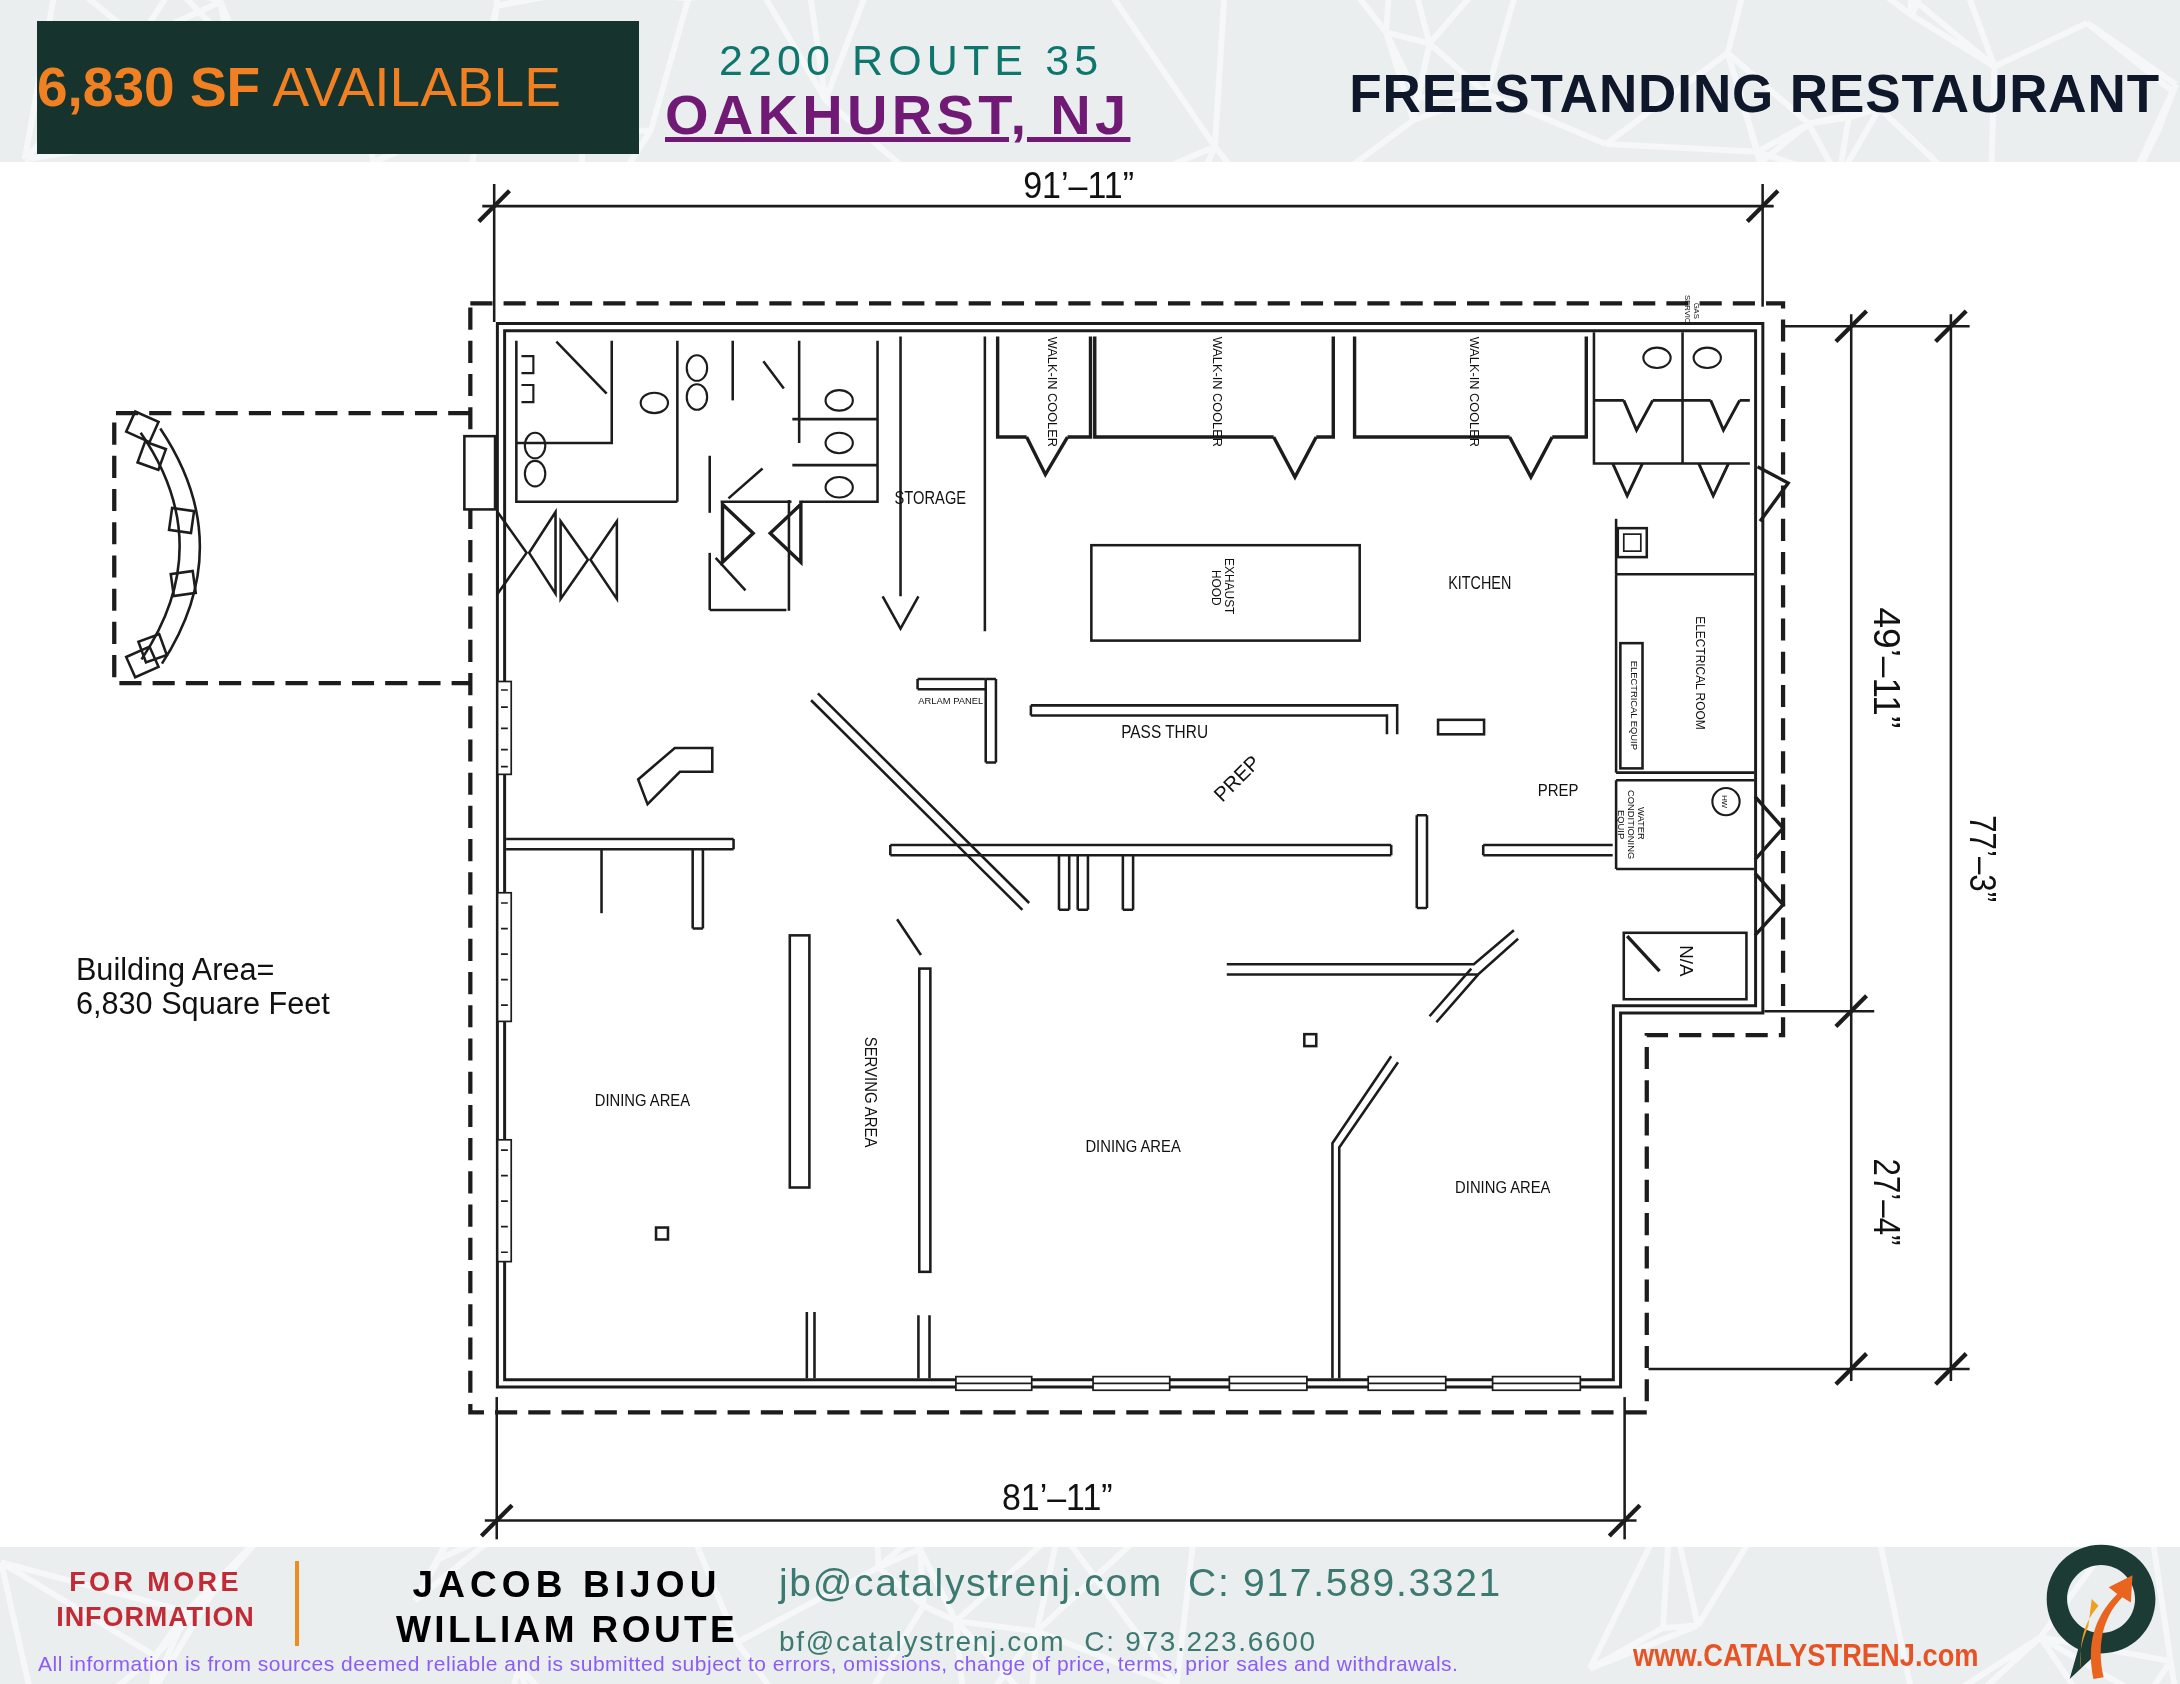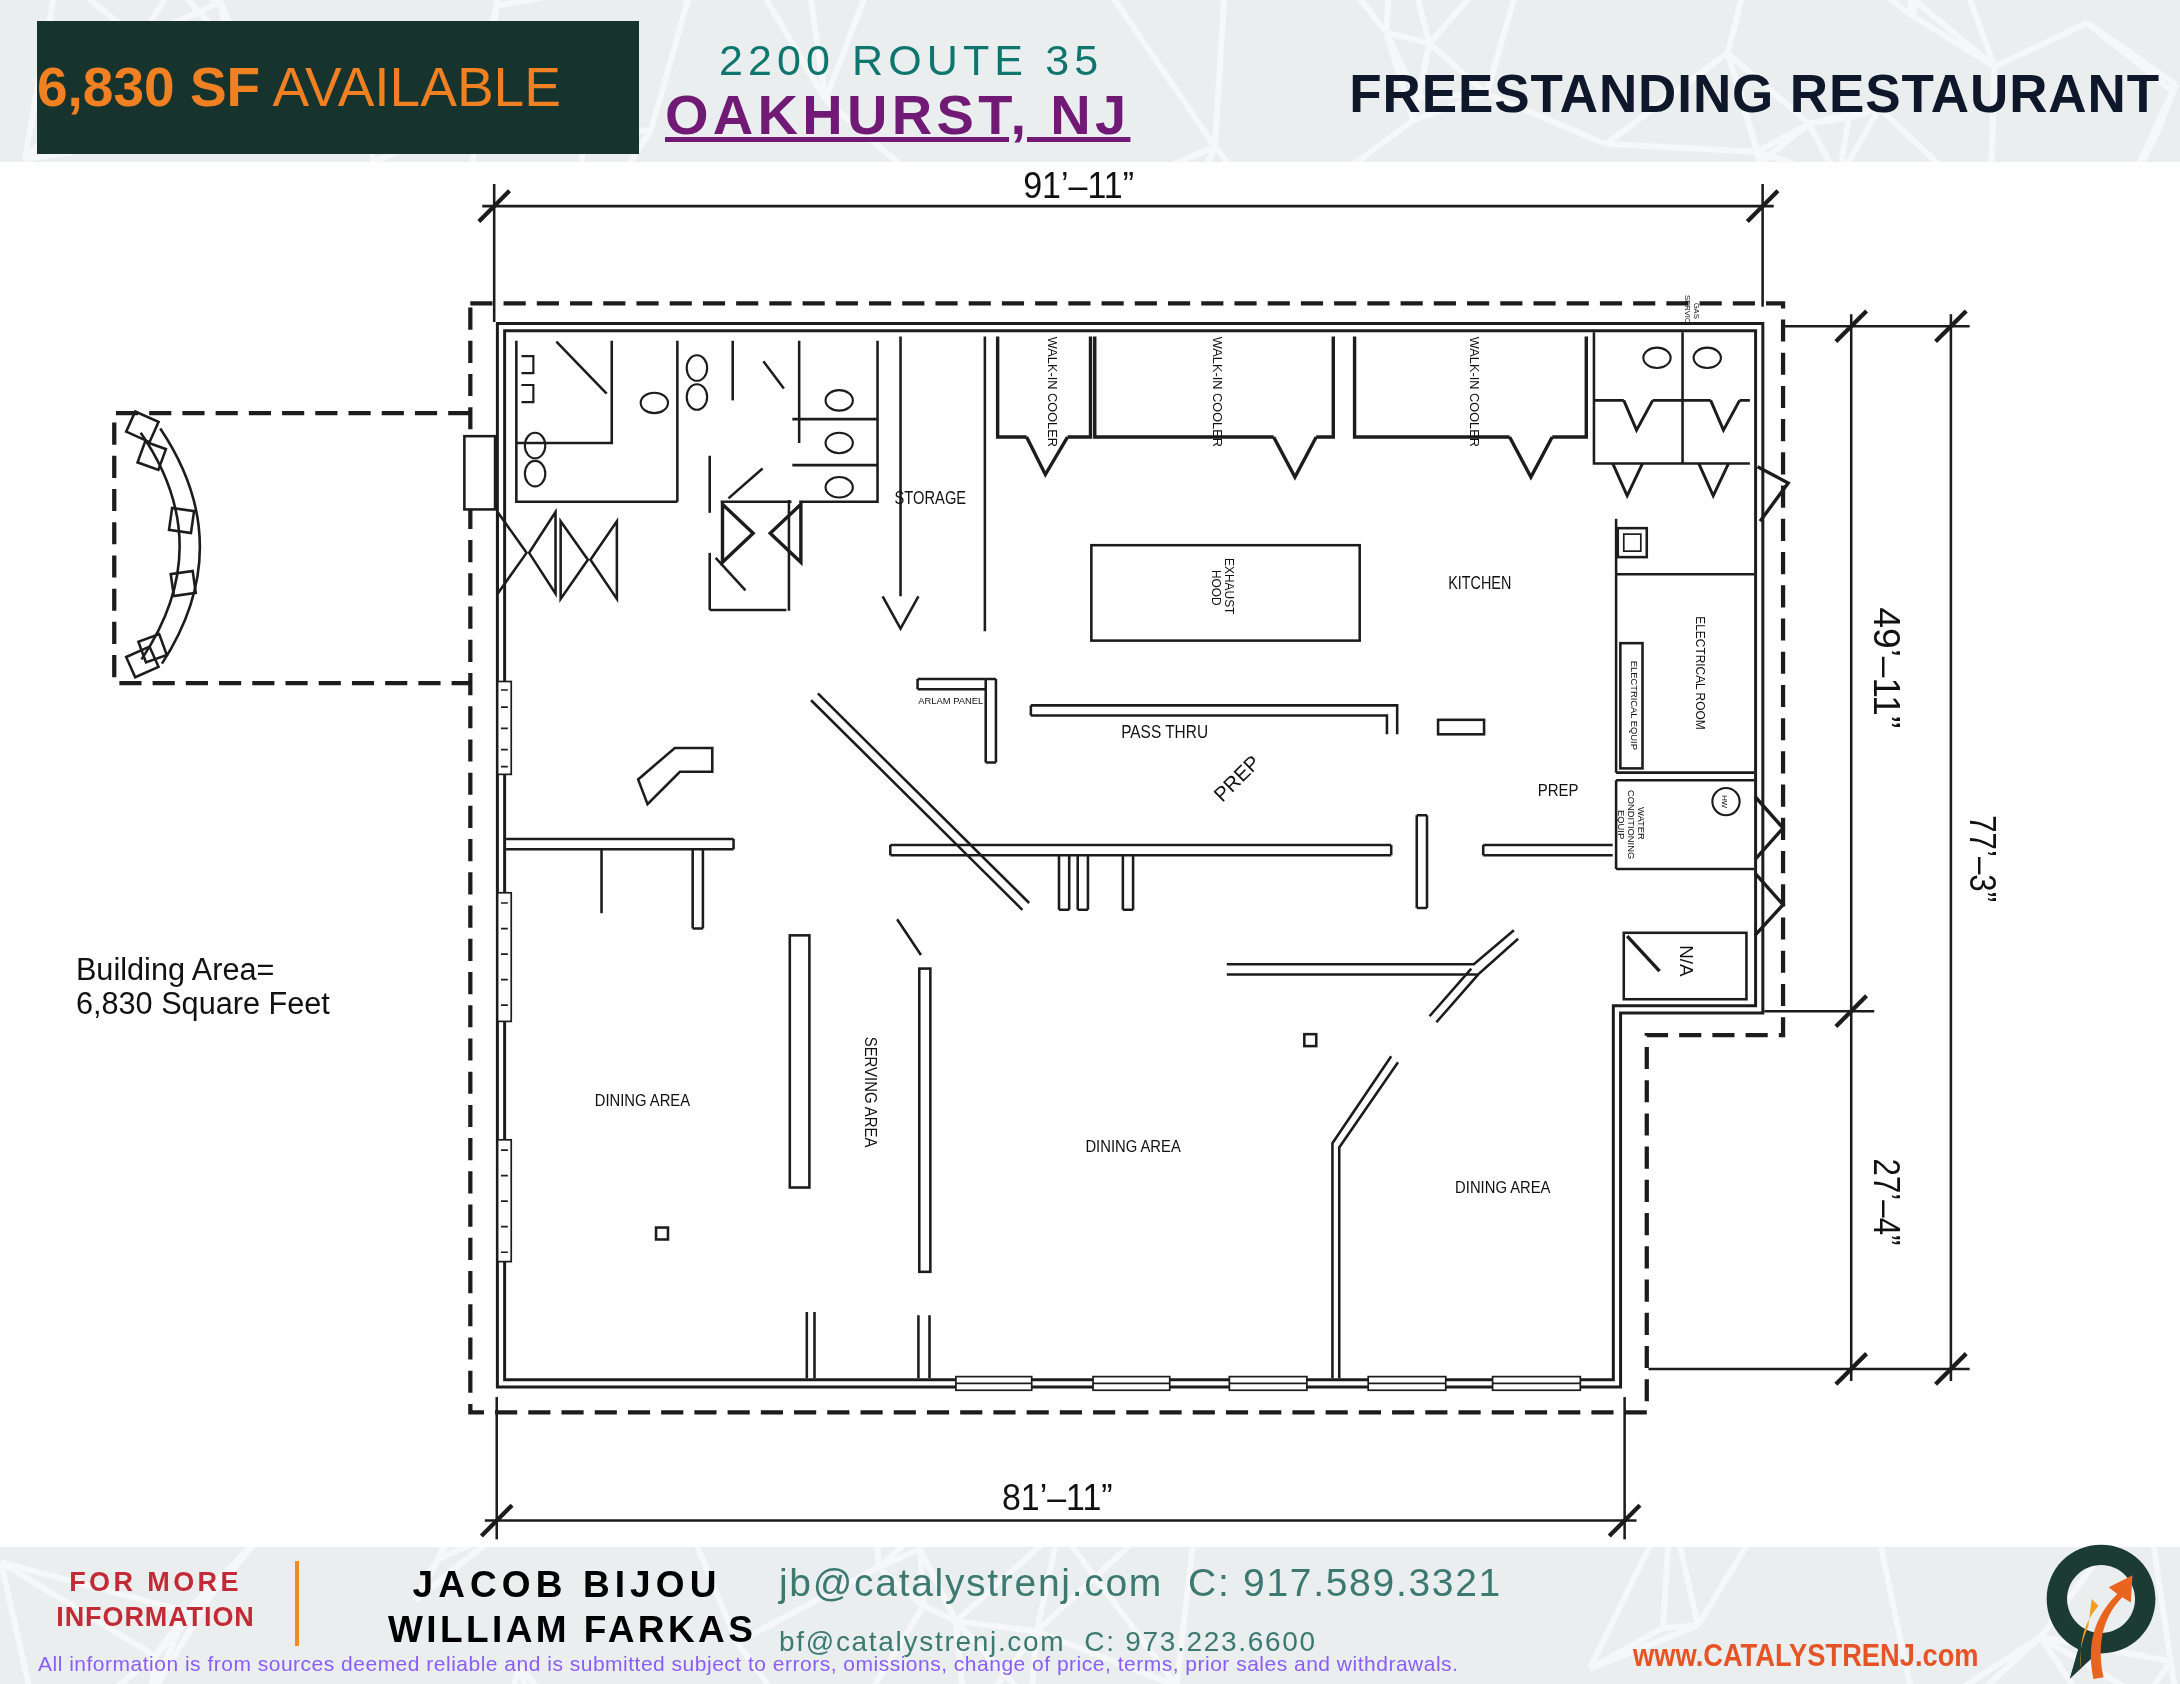--- a/index.html
+++ b/index.html
@@ -35,21 +35,21 @@
 
 <div class="abs" style="left:34px;top:1567px;width:243px;text-align:center;color:#c22b35;font-weight:bold;">
   <div style="font-size:27px;letter-spacing:3.4px;">FOR MORE</div>
   <div style="font-size:27px;letter-spacing:0.9px;margin-top:4.3px;">INFORMATION</div>
 </div>
 
 <div class="abs" style="left:295px;top:1561px;width:4.3px;height:85px;background:#ef8c1f;"></div>
 
 <div class="abs" style="left:388px;top:1564px;width:358px;text-align:center;color:#000000;font-weight:bold;">
   <div style="font-size:37px;letter-spacing:5.1px;white-space:nowrap;">JACOB BIJOU</div>
-  <div style="font-size:37px;letter-spacing:3.4px;white-space:nowrap;margin-top:2.6px;">WILLIAM FARKAS</div>
+  <div style="font-size:37px;letter-spacing:3.4px;white-space:nowrap;margin-top:2.6px;">WILLIAM ROUTE</div>
 </div>
 
 <div class="abs" style="left:779px;top:1561px;color:#3c7970;">
   <div style="font-size:39px;letter-spacing:1.7px;white-space:nowrap;">jb@catalystrenj.com&nbsp; C:&nbsp;917.589.3321</div>
   <div style="font-size:28px;letter-spacing:1.7px;white-space:nowrap;margin-top:21px;">bf@catalystrenj.com&nbsp; C:&nbsp;973.223.6600</div>
 </div>
 
 <div class="abs" style="left:38px;top:1652px;font-size:21px;letter-spacing:0.5px;color:#8b5cf6;white-space:nowrap;">All information is from sources deemed reliable and is submitted subject to errors, omissions, change of price, terms, prior sales and withdrawals.</div>
 
 <div class="abs" style="left:1633px;top:1638px;font-size:31px;font-weight:bold;color:#e65425;white-space:nowrap;transform:scaleX(0.88);transform-origin:left center;">www.CATALYSTRENJ.com</div>

